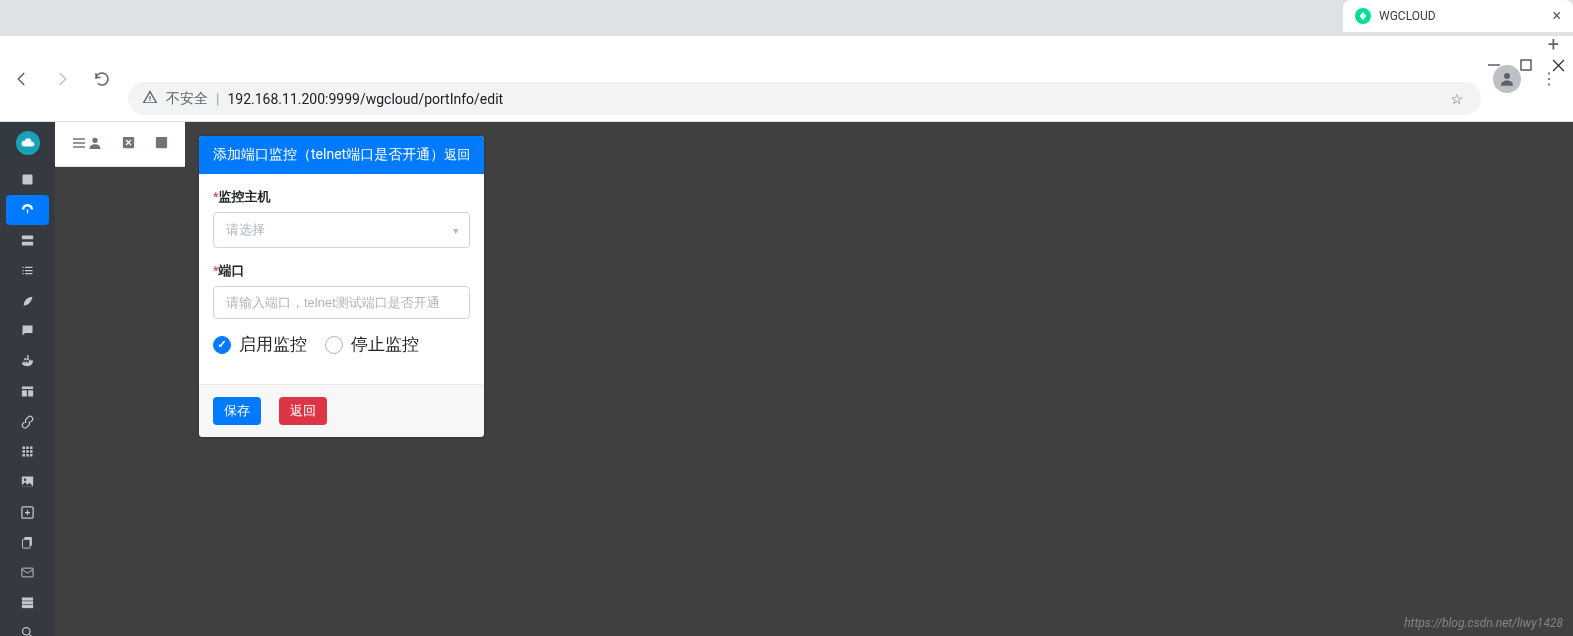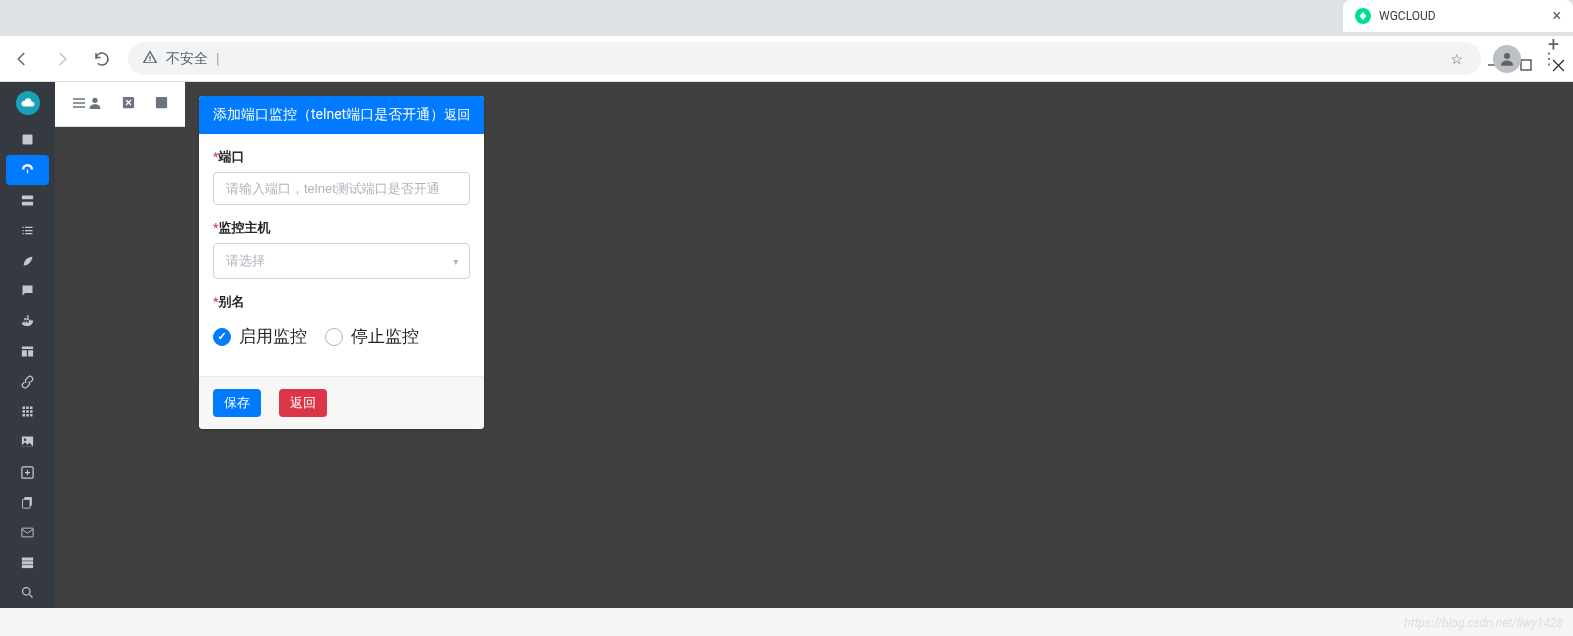--- a/index.html
+++ b/index.html
@@ -14,21 +14,21 @@
     .tab { background: #fff; border-radius: 8px 8px 0 0; padding: 8px 12px; display: flex; align-items: center; gap: 8px; width: 230px; height: 34px; }
     .tab-favicon { width: 16px; height: 16px; border-radius: 50%; background: #0d9; display: flex; align-items: center; justify-content: center; }
     .tab-favicon svg { width: 10px; height: 10px; fill: #fff; }
     .tab-title { flex: 1; font-size: 12px; color: #3c4043; }
     .tab-close { color: #5f6368; font-size: 16px; line-height: 1; cursor: default; }
     .new-tab { color: #5f6368; font-size: 20px; padding: 0 14px; cursor: default; }
     
     .address-row { background: #fff; display: flex; align-items: center; padding: 6px 8px; gap: 12px; border-bottom: 1px solid #e0e0e0; }
     .nav-icon { color: #5f6368; display: flex; align-items: center; justify-content: center; width: 28px; height: 28px; cursor: default; }
     .nav-icon.disabled { color: #bdc1c6; }
-    .address-bar { flex: 1; background: #f1f3f4; border-radius: 20px; padding: 7px 14px; display: flex; align-items: center; gap: 8px; color: #5f6368; font-size: 14px; }
+    .address-bar { flex: 1; background: #f1f3f4; border-radius: 20px; padding: 7px 14px; display: flex; align-items: center; gap: 8px; color: #5f6368; font-size: 14px; margin-top: 40px; }
     .address-bar .warn { color: #5f6368; }
     .address-bar .url { color: #202124; }
     .star-icon { color: #5f6368; padding: 0 4px; }
     .avatar-circle { width: 28px; height: 28px; border-radius: 50%; background: #bdc1c6; display: flex; align-items: center; justify-content: center; }
     .menu-dots { color: #5f6368; padding: 0 8px; font-size: 16px; }
     
     
     .app { display: flex; height: calc(636px - 110px); }
     .sidebar { width: 55px; background: #343a40; display: flex; flex-direction: column; padding-top: 0; }
     .sidebar-logo { width: 55px; height: 45px; display: flex; align-items: center; justify-content: center; }
@@ -123,20 +123,21 @@
         </svg>
       </span>
     <div class="address-bar">
       <span class="warn">
         <svg width="16" height="16" viewBox="0 0 24 24" fill="currentColor">
             <path d="M12 2L1 21h22L12 2zm0 4l8 14H4l8-14zm-1 5v4h2v-4h-2zm0 5v2h2v-2h-2z"></path>
           </svg>
       </span>
       <span>不安全</span>
       <span style="color:#9aa0a6">|</span>
+      <span class="url">192.168.11.200:9999/wgcloud/portInfo/edit</span>
       <span style="flex:1"></span>
       <span class="star-icon">☆</span>
     </div>
     <span class="avatar-circle">
       <svg width="18" height="18" viewBox="0 0 24 24" fill="#5f6368">
           <circle cx="12" cy="8" r="4"></circle>
           <path d="M4 20c0-4 4-6 8-6s8 2 8 6v1H4v-1z"></path>
         </svg>
     </span>
     <span class="menu-dots">⋮</span>
@@ -267,33 +268,32 @@
 
     <div class="content">
       <div class="card">
         <div class="card-header">
           <span>添加端口监控（telnet端口是否开通）</span>
           <span class="back-link">返回</span>
         </div>
         <div class="card-body">
 
           <div class="form-group">
-            <label class="form-label"><span class="required">*</span><span>端口</span></label>
-            <input class="form-control" placeholder="请输入端口，telnet测试端口是否开通" style="">
-          </div>
-
-          <div class="form-group">
             <label class="form-label"><span class="required">*</span><span>监控主机</span></label>
             <div class="form-select">
               <div class="form-control">请选择</div>
             </div>
           </div>
 
           <div class="form-group">
-            <label class="form-label"><span class="required">*</span><span>别名</span></label>
+            <label class="form-label"><span class="required">*</span><span>端口</span></label>
+            <input class="form-control" placeholder="请输入端口，telnet测试端口是否开通" style="">
+          </div>
+
+          <div class="form-group">
           </div>
 
           <div class="form-group">
             <div class="radio-group">
               <div class="radio-option">
                 <span class="radio-circle checked"></span>
                 <span class="radio-label">启用监控</span>
               </div>
               <div class="radio-option">
                 <span class="radio-circle"></span>

